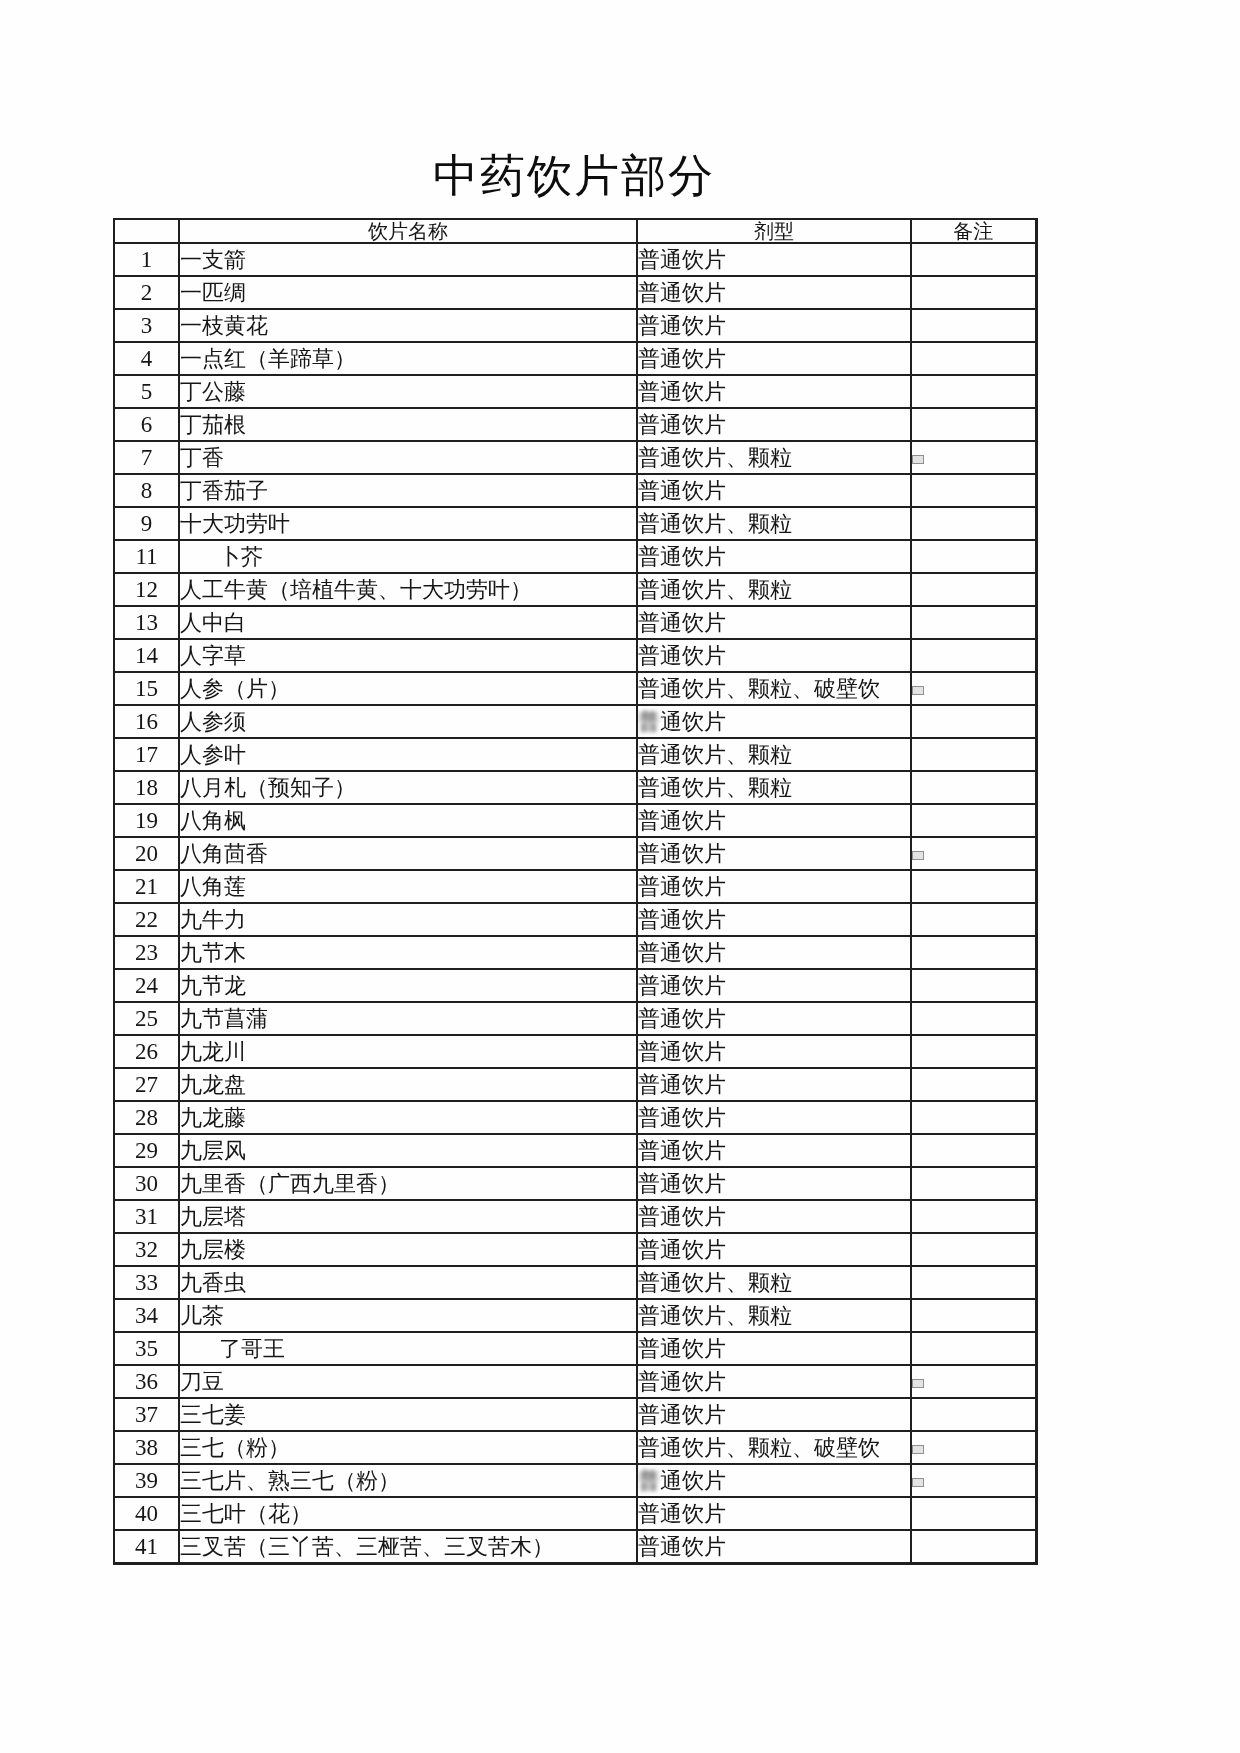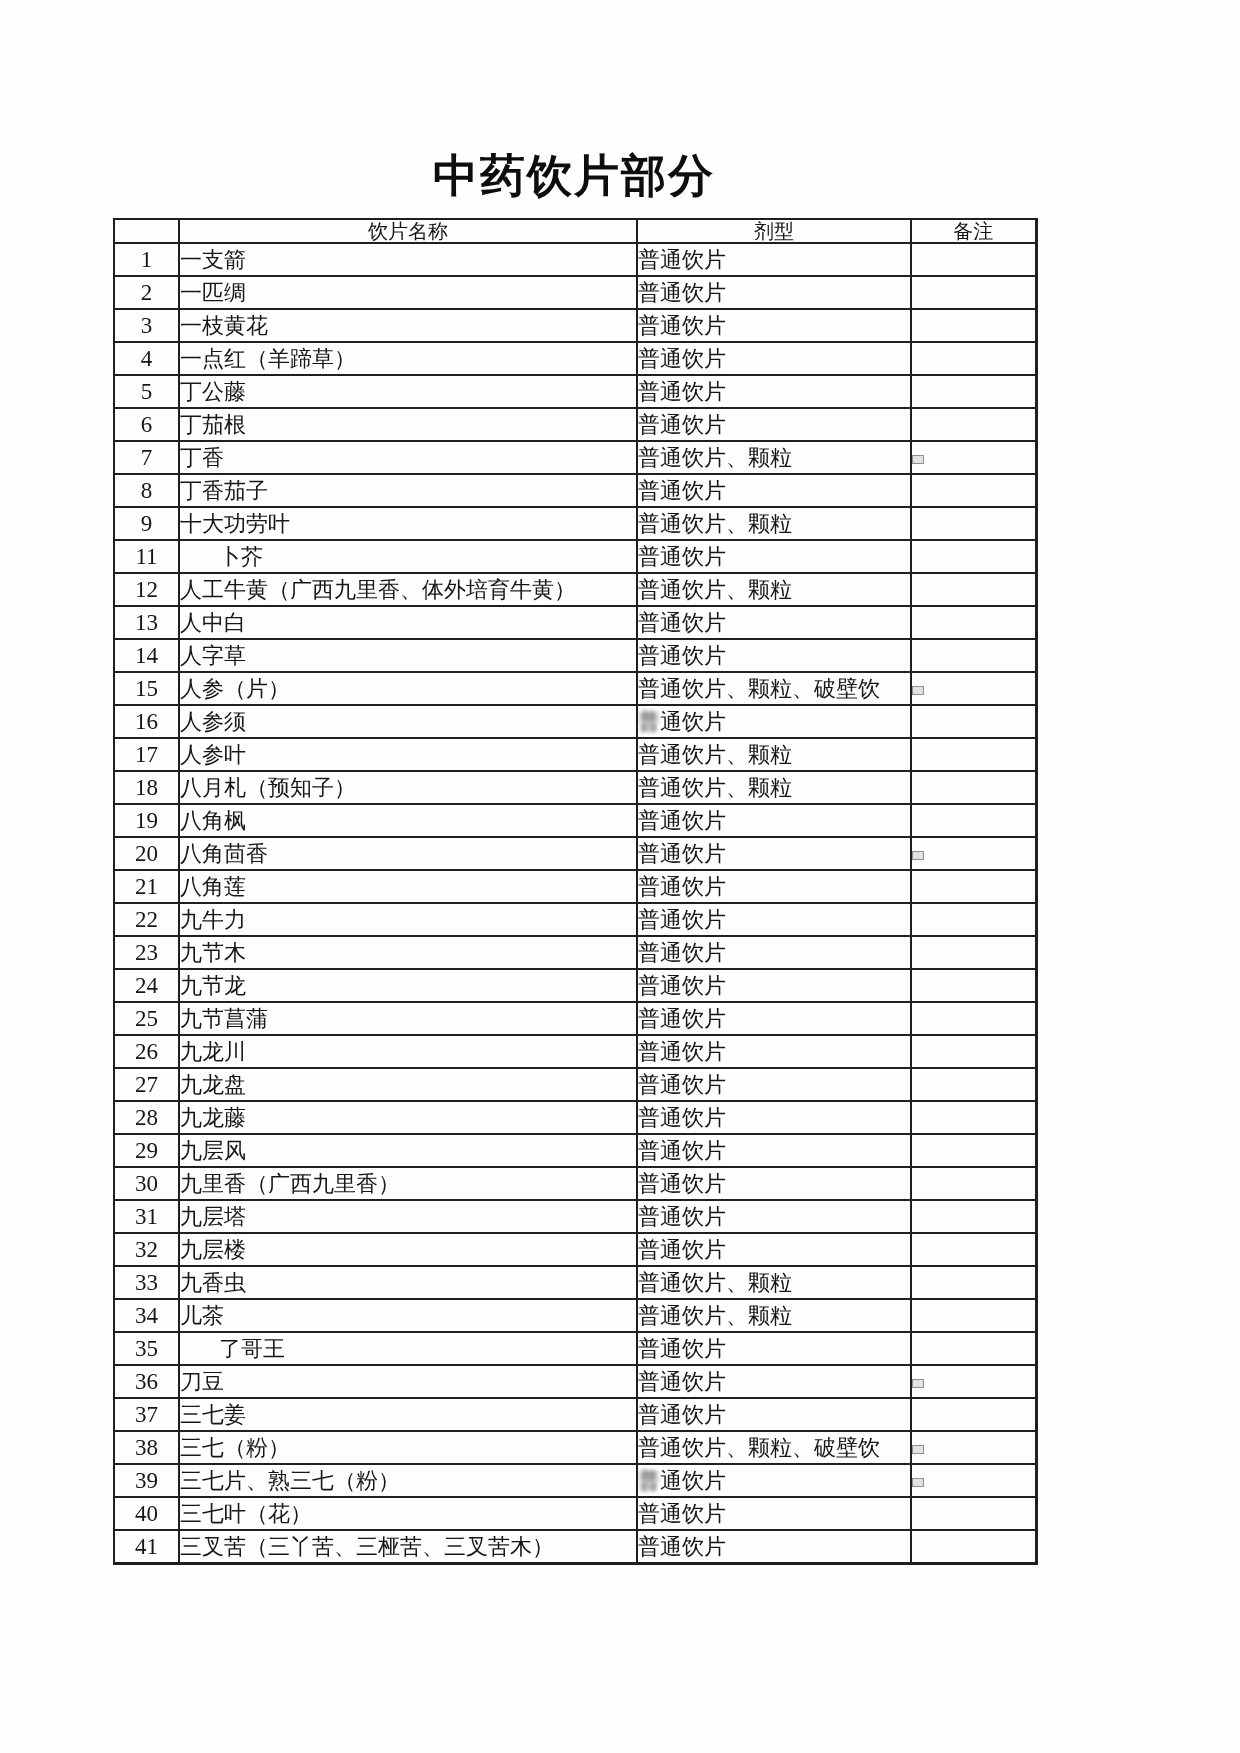--- a/index.html
+++ b/index.html
@@ -17,21 +17,21 @@
     overflow: hidden;
   }
   .doc-title {
     position: absolute;
     top: 146px;
     left: 113px;
     width: 922px;
     margin: 0;
     text-align: center;
     font-size: 45px;
-    font-weight: 700;
+    font-weight: 400;
     letter-spacing: 2px;
     color: #0d0d0d;
     white-space: nowrap;
   }
   table.med-table {
     position: absolute;
     top: 218px;
     left: 113px;
     width: 922px;
     border-collapse: collapse;
@@ -158,21 +158,21 @@
           <td class="c-note"></td>
         </tr>
         <tr>
           <td class="c-num">11</td>
           <td class="c-name indent">卜芥</td>
           <td class="c-form">普通饮片</td>
           <td class="c-note"></td>
         </tr>
         <tr>
           <td class="c-num">12</td>
-          <td class="c-name">人工牛黄（广西九里香、体外培育牛黄）</td>
+          <td class="c-name">人工牛黄（培植牛黄、十大功劳叶）</td>
           <td class="c-form">普通饮片、颗粒</td>
           <td class="c-note"></td>
         </tr>
         <tr>
           <td class="c-num">13</td>
           <td class="c-name">人中白</td>
           <td class="c-form">普通饮片</td>
           <td class="c-note"></td>
         </tr>
         <tr>

